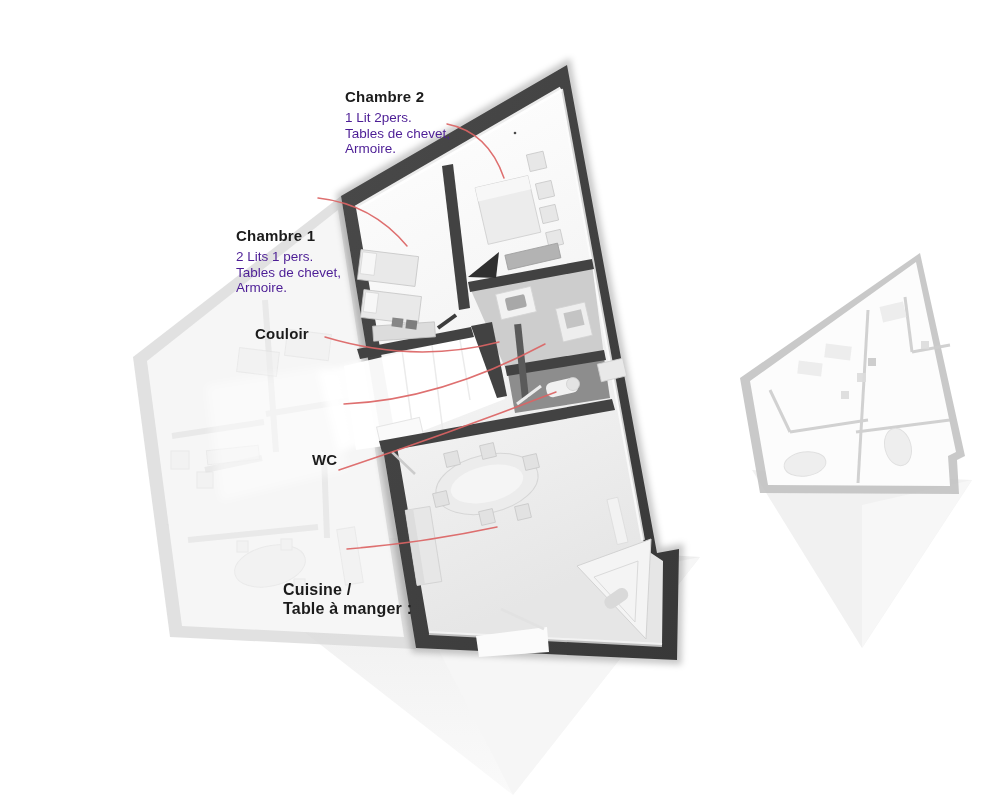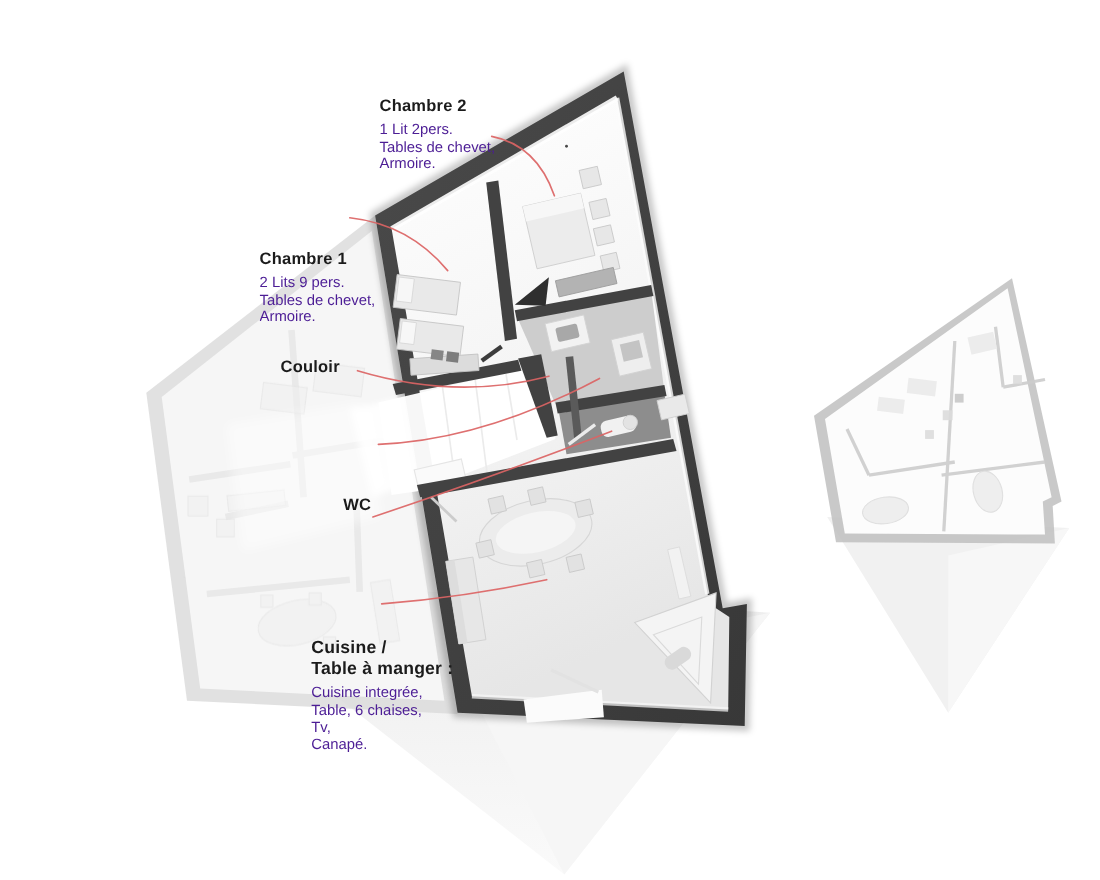--- a/index.html
+++ b/index.html
@@ -202,39 +202,33 @@
     <div class="body">
       <div class="line">1 Lit 2pers.</div>
       <div class="line">Tables de chevet,</div>
       <div class="line">Armoire.</div>
     </div>
   </div>
 
   <div class="label" style="left:236px;top:179px;margin-top:48px;">
     <div class="title">Chambre 1</div>
     <div class="body">
-      <div class="line">2 Lits 9 pers.</div>
+      <div class="line">2 Lits 1 pers.</div>
       <div class="line">Tables de chevet,</div>
       <div class="line">Armoire.</div>
     </div>
   </div>
 
   <div class="label" style="left:255px;top:325px;">
     <div class="title">Couloir</div>
   </div>
 
 
   <div class="label" style="left:312px;top:451px;">
     <div class="title">WC</div>
   </div>
 
   <div class="label" style="left:283px;top:537px;margin-top:43px;">
     <div class="title big">Cuisine /</div>
     <div class="title big">Table à manger :</div>
-    <div class="body">
-      <div class="line">Cuisine integrée,</div>
-      <div class="line">Table, 6 chaises,</div>
-      <div class="line">Tv,</div>
-      <div class="line">Canapé.</div>
-    </div>
   </div>
 
 </div>
 
 </body></html>

